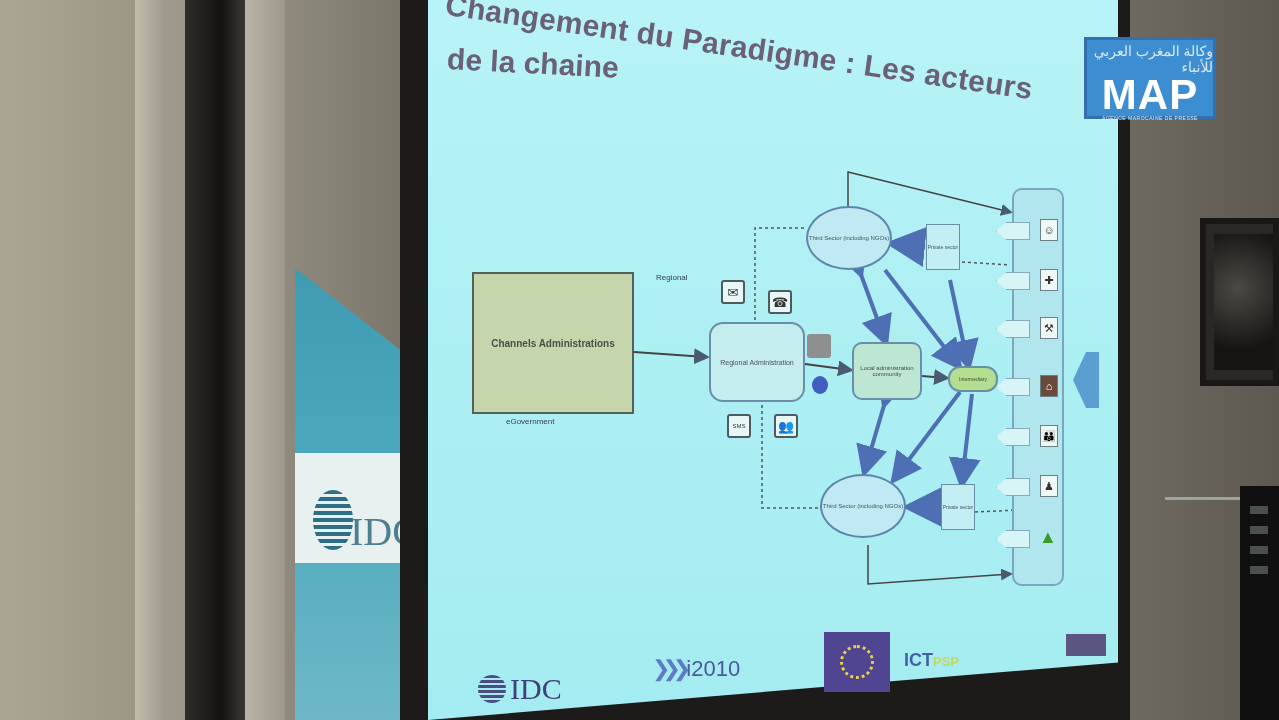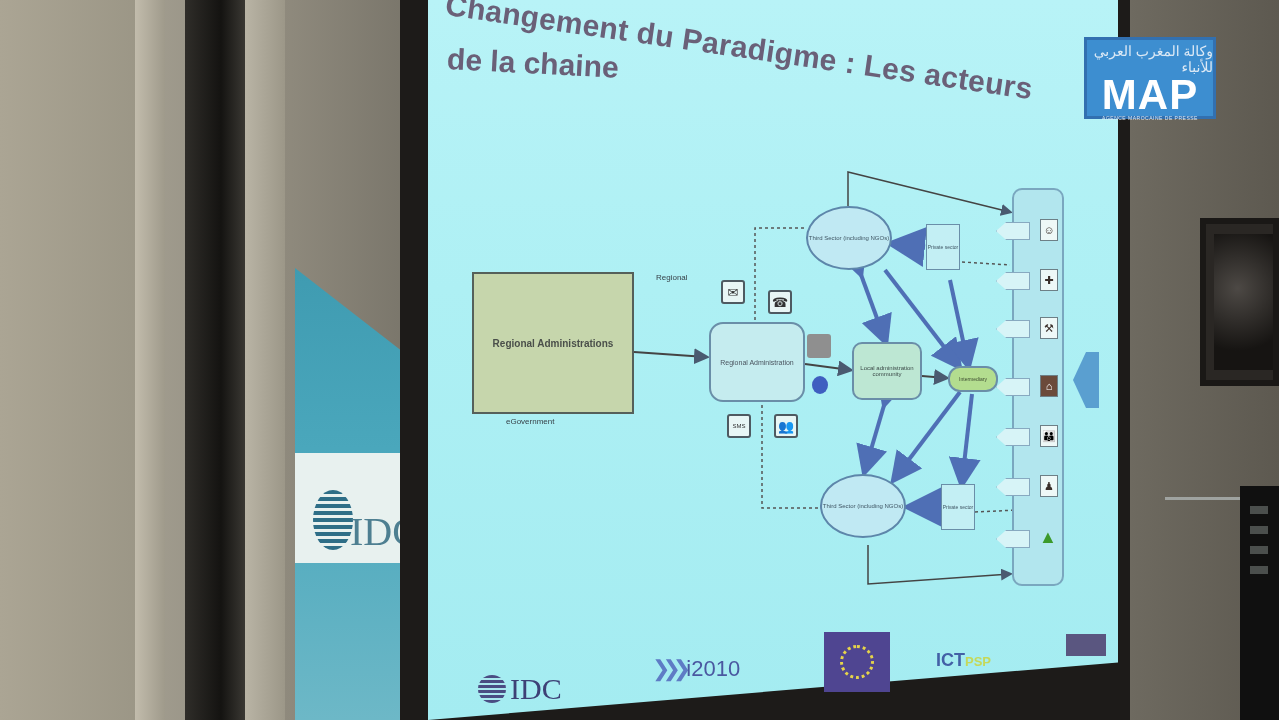--- a/index.html
+++ b/index.html
@@ -61,21 +61,21 @@
   .big-arrow{left:1073px;top:352px;width:26px;height:56px;background:#5a9fd0;clip-path:polygon(50% 0,100% 0,100% 100%,50% 100%,0 50%);}
   svg.lines{position:absolute;left:0;top:0;}
   
   .idc-logo{left:478px;top:672px;display:flex;align-items:center;gap:4px;}
   .idc-globe{width:28px;height:28px;border-radius:50%;background:repeating-linear-gradient(180deg,#4a4d83 0 3px,#a9e8ee 3px 5px);}
   .idc-text{font-family:"Liberation Serif",serif;font-size:30px;color:#3e4176;}
   .i2010{left:652px;top:656px;display:flex;align-items:center;gap:3px;color:#4a58a0;font-size:22px;}
   .i2010 .chev{font-size:22px;color:#5e7cc5;letter-spacing:-8px;}
   .eu-flag{left:824px;top:632px;width:66px;height:60px;background:#4f4591;display:flex;align-items:center;justify-content:center;}
   .eu-ring{width:34px;height:34px;border-radius:50%;border:3px dotted #e6d44a;box-sizing:border-box;}
-  .ict{left:936px;top:650px;font-size:18px;font-weight:bold;color:#4360a6;}
+  .ict{left:904px;top:650px;font-size:18px;font-weight:bold;color:#4360a6;}
   .ict span{color:#c5d85a;font-size:13px;}
   .slide-corner{left:1066px;top:634px;width:40px;height:22px;background:#5a5680;}
   
   .map-logo{left:1084px;top:37px;width:132px;height:82px;background:#3d8ed0;border:3px solid #3270b0;box-sizing:border-box;
        display:flex;flex-direction:column;align-items:center;justify-content:space-between;padding:3px 0;}
   .map-arabic{font-size:14px;color:#dce9f5;direction:rtl;}
   .map-text{font-size:42px;font-weight:bold;color:#fff;line-height:40px;letter-spacing:1px;}
   .map-sub{font-size:5px;color:#dce9f5;letter-spacing:.5px;}
 </style>
 </head>
@@ -135,21 +135,21 @@
   <line x1="885" y1="270" x2="958" y2="365" stroke="#4f6fb5" stroke-width="4" marker-end="url(#ahb)"></line>
   <line x1="950" y1="280" x2="968" y2="364" stroke="#4f6fb5" stroke-width="4" marker-end="url(#ahb)"></line>
   <line x1="885" y1="402" x2="865" y2="470" stroke="#4f6fb5" stroke-width="4" marker-start="url(#ahb)" marker-end="url(#ahb)"></line>
   <line x1="960" y1="392" x2="895" y2="478" stroke="#4f6fb5" stroke-width="4" marker-end="url(#ahb)"></line>
   <line x1="972" y1="394" x2="962" y2="482" stroke="#4f6fb5" stroke-width="4" marker-end="url(#ahb)"></line>
   <line x1="925" y1="247" x2="895" y2="244" stroke="#4f6fb5" stroke-width="5" marker-end="url(#ahb)"></line>
   <line x1="940" y1="507" x2="912" y2="507" stroke="#4f6fb5" stroke-width="5" marker-end="url(#ahb)"></line>
 </svg>
 
 <div class="abs nat-box">
-  <span>Regional Administrations</span>
+  <span>Channels Administrations</span>
 </div>
 <div class="abs label-small" style="left:506px;top:417px;">eGovernment</div>
 <div class="abs label-small" style="left:656px;top:273px;">Regional</div>
 
 <div class="abs icon-box" style="left:721px;top:280px;">✉</div>
 <div class="abs icon-box" style="left:768px;top:290px;">☎</div>
 <div class="abs icon-box" style="left:807px;top:334px;border:none;background:#8f8f8f;"></div>
 <div class="abs" style="left:812px;top:376px;width:16px;height:18px;border-radius:50%;background:#3f5ec0;"></div>
 <div class="abs icon-box" style="left:727px;top:414px;font-size:6px;">
     <span>SMS</span>

